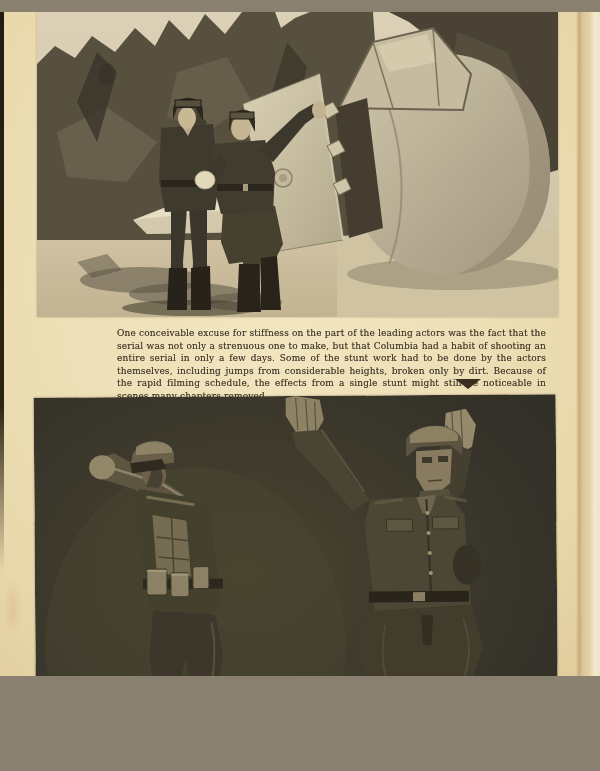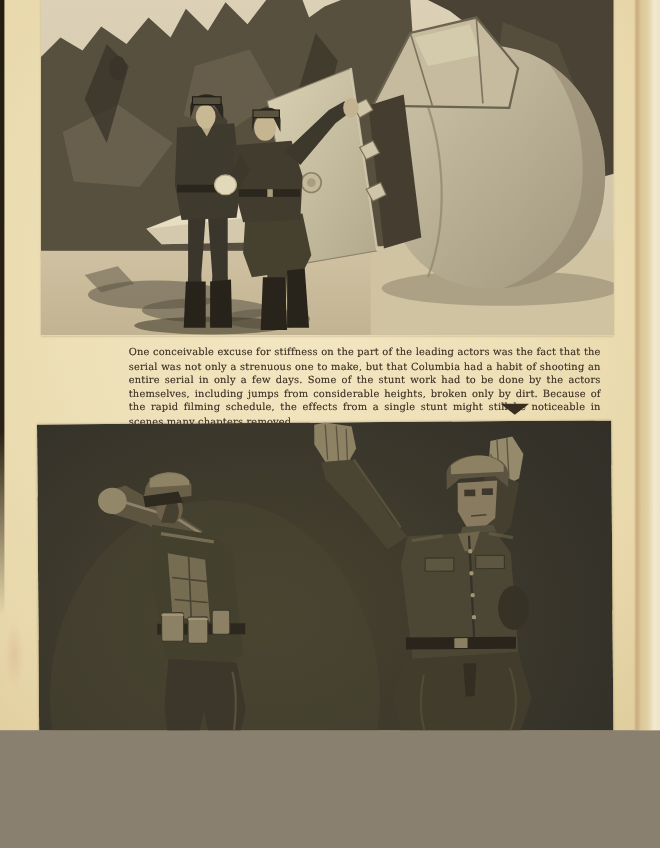--- a/index.html
+++ b/index.html
@@ -1,20 +1,21 @@
 <!DOCTYPE html>
 <html><head>
 <meta charset="utf-8">
 <style>
   html,body{margin:0;padding:0;background:#8a8070;}
   .page{
     position:relative;width:600px;height:664px;overflow:hidden;
     background:
       radial-gradient(ellipse at 45% 40%, #f3e7c2 0%, #eddfb6 45%, #e8d8ab 75%, #dfcb9b 100%);
     font-family:"DejaVu Serif", serif;
+    margin-top:12px;
   }
   .scan-edge{
     position:absolute;left:0;top:0;width:4px;height:560px;
     background:linear-gradient(to bottom,#241d12 0%,#2b2315 70%,rgba(43,35,21,0) 100%);
   }
   .page-edge-right{
     position:absolute;top:0;right:0;width:24px;height:771px;
     background:linear-gradient(to right,
       rgba(160,120,60,0) 0%, #c9ac7d 12%, #dcc898 30%, #e2d1a6 55%, #f2e9cf 78%, #eee3c5 100%);
   }

